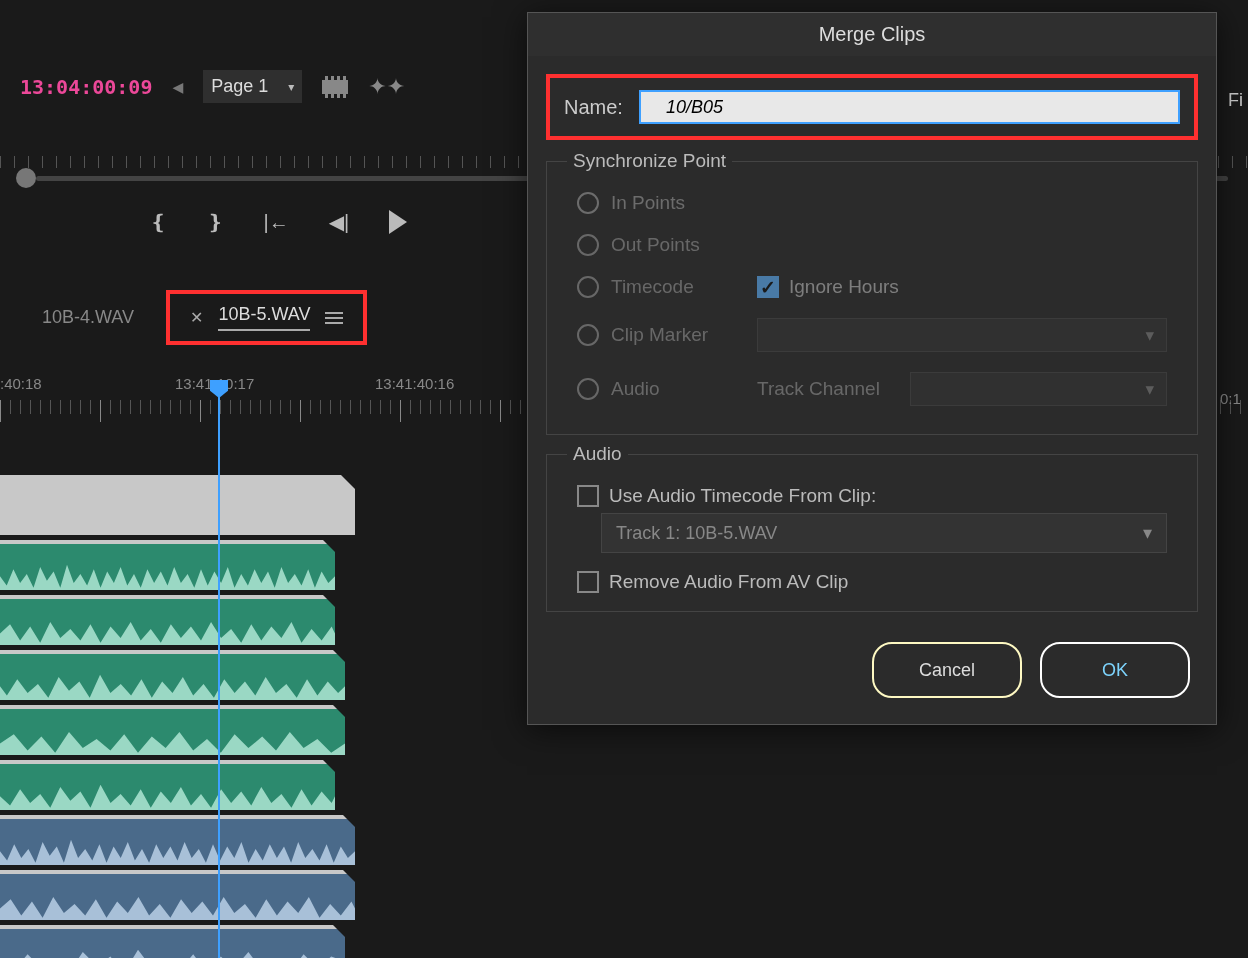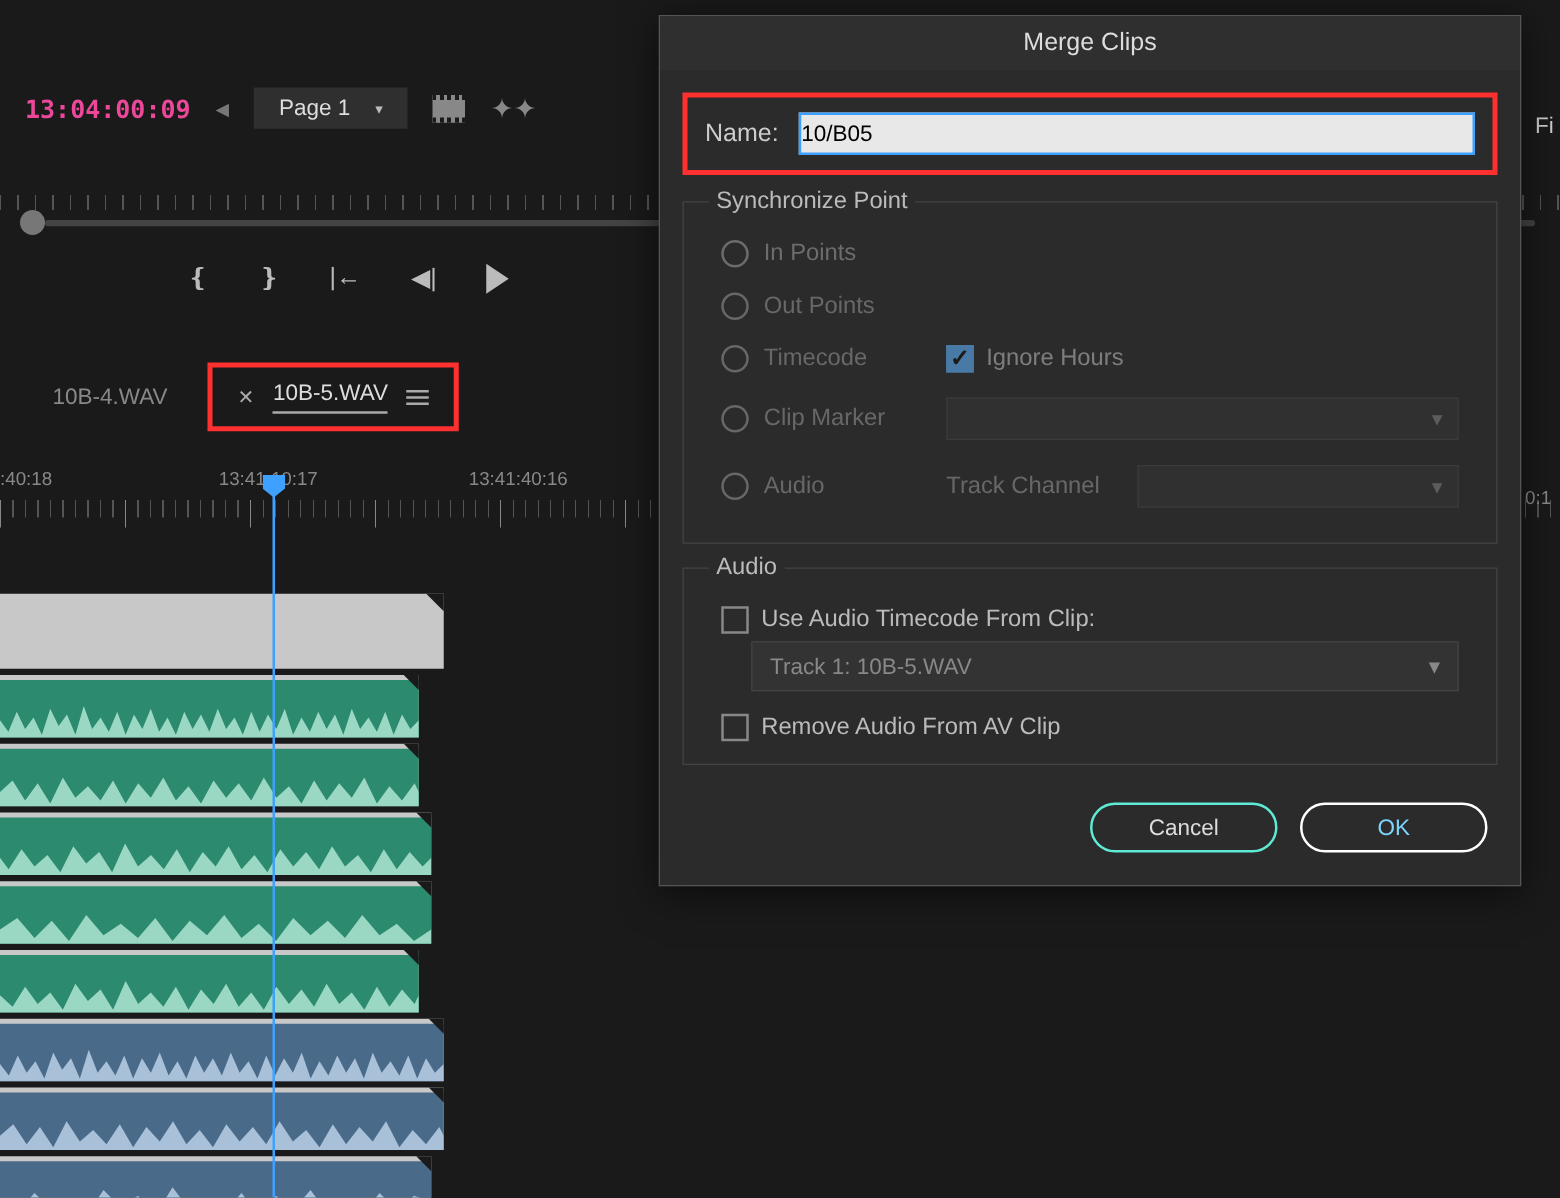--- a/index.html
+++ b/index.html
@@ -30,21 +30,21 @@
   }
   .nav-arrow {
     color: #777;
     font-size: 14px;
     cursor: pointer;
   }
   .page-dropdown {
     display: flex;
     align-items: center;
     background: #2f2f2f;
-    padding: 6px 20px;
+    padding: 6px 8px;
     gap: 20px;
     font-size: 18px;
     color: #ddd;
   }
   .chevron { font-size: 12px; color: #bbb; }
   .film-icon {
     width: 26px; height: 22px;
     background: linear-gradient(to right, #888 2px, transparent 2px 4px, #888 4px 6px, transparent 6px) ,
                 linear-gradient(to right, #888 2px, transparent 2px 4px, #888 4px 6px, transparent 6px),
                 #888;
@@ -196,22 +196,23 @@
   }
   .name-row{
     margin:18px 18px 10px 18px;
     border:4px solid #ff3030;
     padding:12px 14px;
     display:flex; align-items:center; gap:16px;
   }
   .name-row label{ font-size:20px; color:#ccc; }
   .name-input{
     flex:1; height:34px; background:#e8e8e8; color:#000;
-    border:2px solid #3ea0ff; padding:0 0; font-size:18px;
+    border:2px solid #3ea0ff; padding:0 25px; font-size:18px;
     outline:none;
+    font-style:italic;
   }
   fieldset{
     border:1px solid #444; margin:8px 18px; padding:10px 20px 18px 20px;
   }
   legend{ font-size:19px; color:#bbb; padding:0 6px; }
   .radio-row{
     display:flex; align-items:center; gap:12px;
     padding:10px 10px;
     color:#888; font-size:19px;
     opacity:0.65;
@@ -246,21 +247,21 @@
     display:flex; align-items:center; gap:10px; padding:10px 10px 0 10px;
     color:#bbb; font-size:19px;
   }
   .empty-box{
     width:22px; height:22px; border:2px solid #888;
   }
   .dialog-buttons{
     display:flex; justify-content:flex-end; gap:18px; padding:22px 26px 26px 0;
   }
   .dlg-btn{
-    width:150px; height:40px; border-radius:20px; border:2px solid #5eead4;
+    width:150px; height:56px; border-radius:20px; border:2px solid #fef9c3;
     background:transparent; color:#ddd; font-size:18px;
     display:flex; align-items:center; justify-content:center;
     cursor:pointer;
   }
   .dlg-btn.ok{ border-color:#fff; color:#7dd3fc; }
 
   
   .cut-right{
     position:absolute; right:0; top:90px; color:#ccc; font-size:18px;
     width:20px; overflow:hidden; text-align:left;

